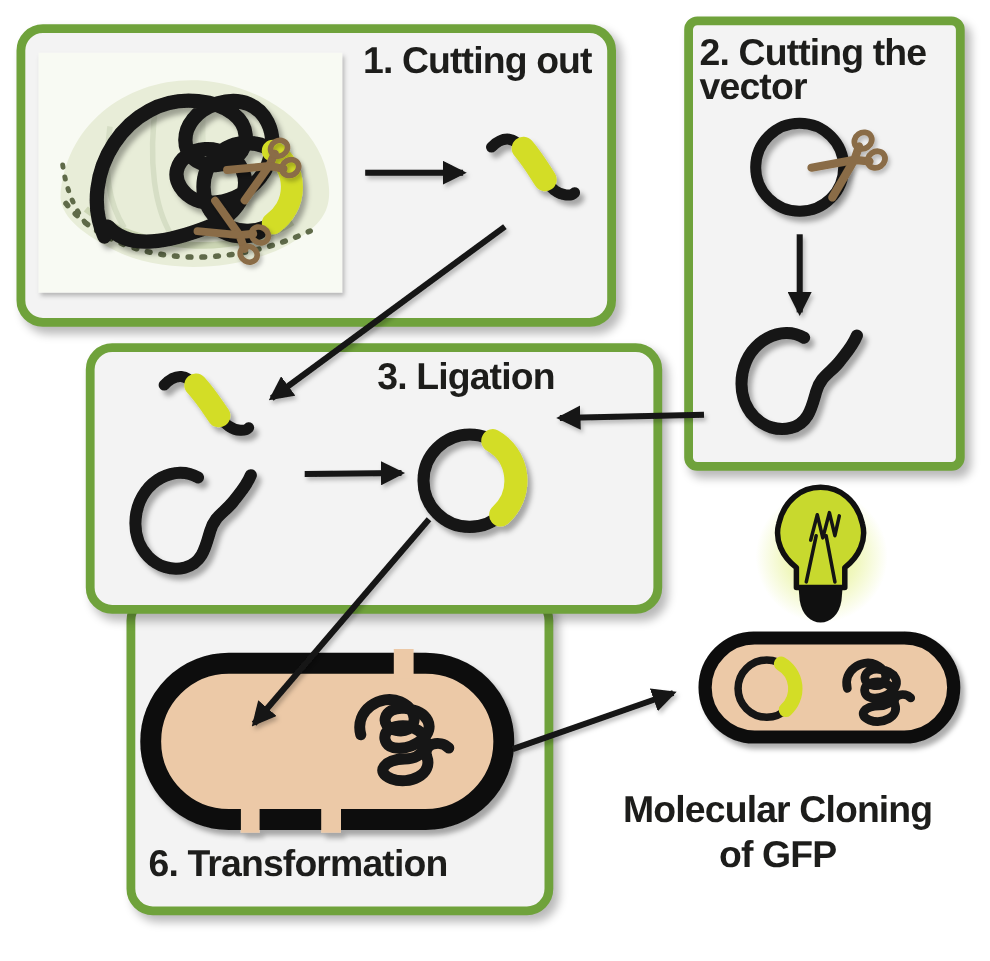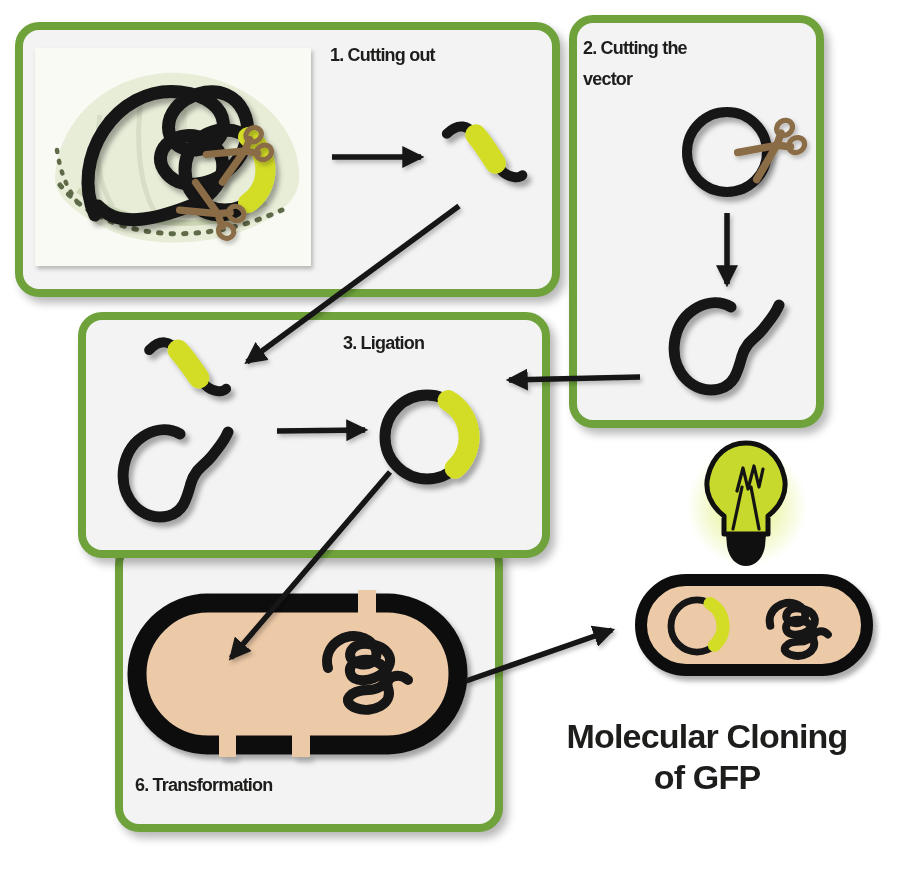--- a/index.html
+++ b/index.html
@@ -5,24 +5,24 @@
   :root{
     --box-border:#6fa23b; --box-bg:#f3f3f3; --ink:#141414; --gfp:#d3dd26;
     --tan:#ecc9a7; --brown:#8a6c46; --text:#1d1d1b; --bulb:#c8d92e;
   }
   html,body{margin:0;padding:0;background:#fff;}
   #canvas{position:relative;width:900px;height:874px;background:#ffffff;overflow:hidden;
           font-family:"Liberation Sans",sans-serif;}
   .box{position:absolute;background:var(--box-bg);border:8px solid var(--box-border);
        border-radius:24px;box-shadow:5px 6px 9px rgba(0,0,0,.28);box-sizing:border-box;}
   #box1{left:15px;top:22px;width:545px;height:275px;z-index:3;}
-  #box2{left:569px;top:15px;width:255px;height:413px;z-index:3;}
-  #box3{left:78px;top:312px;width:472px;height:246px;z-index:3;}
+  #box2{left:622px;top:15px;width:255px;height:413px;z-index:3;border-radius:12px;}
+  #box3{left:78px;top:312px;width:524px;height:246px;z-index:3;}
   #box4{left:115px;top:540px;width:388px;height:292px;z-index:2;}
-  .box-title{position:absolute;font-weight:700;font-size:18px;line-height:31px;
+  .box-title{position:absolute;font-weight:700;font-size:34px;line-height:31px;
              letter-spacing:-0.8px;color:var(--text);white-space:nowrap;}
   #title1{left:307px;top:10px;}
   #title2{left:6px;top:10px;}
   #title3{left:257px;top:8px;}
   #title4{left:12px;top:222px;}
   #main-title{position:absolute;left:495px;top:716px;width:424px;text-align:center;
               font-weight:700;font-size:34px;line-height:41px;letter-spacing:-0.8px;
               color:var(--text);z-index:4;}
   #gfx{position:absolute;left:0;top:0;z-index:5;pointer-events:none;}
   .ink{stroke:var(--ink);fill:none;stroke-linecap:round;stroke-linejoin:round;}

